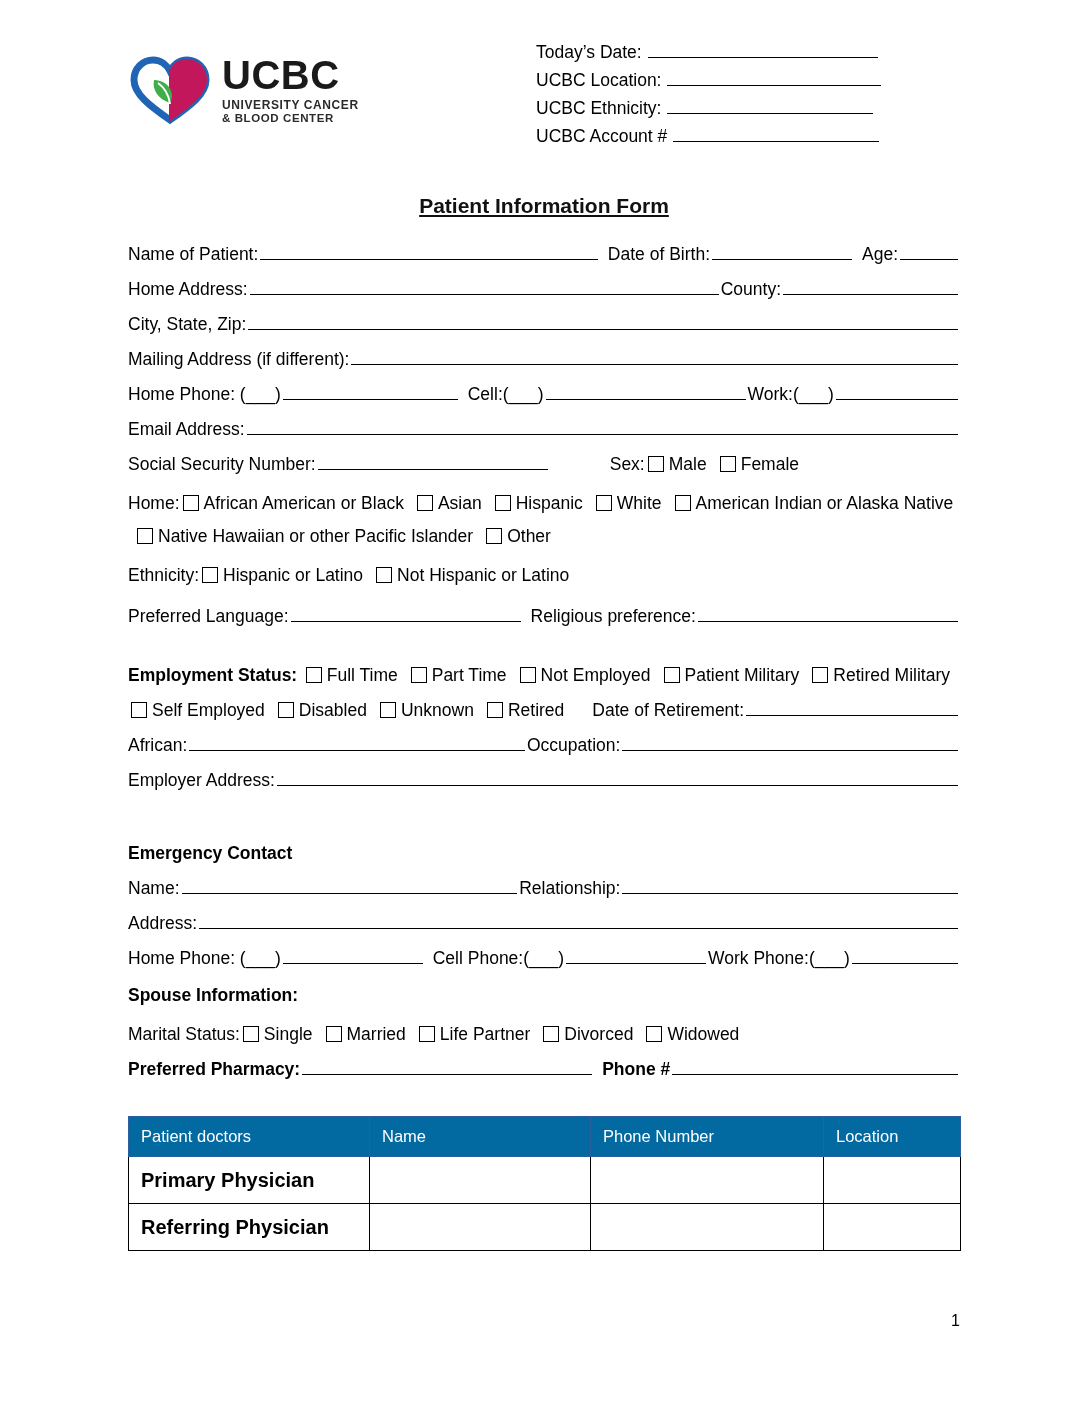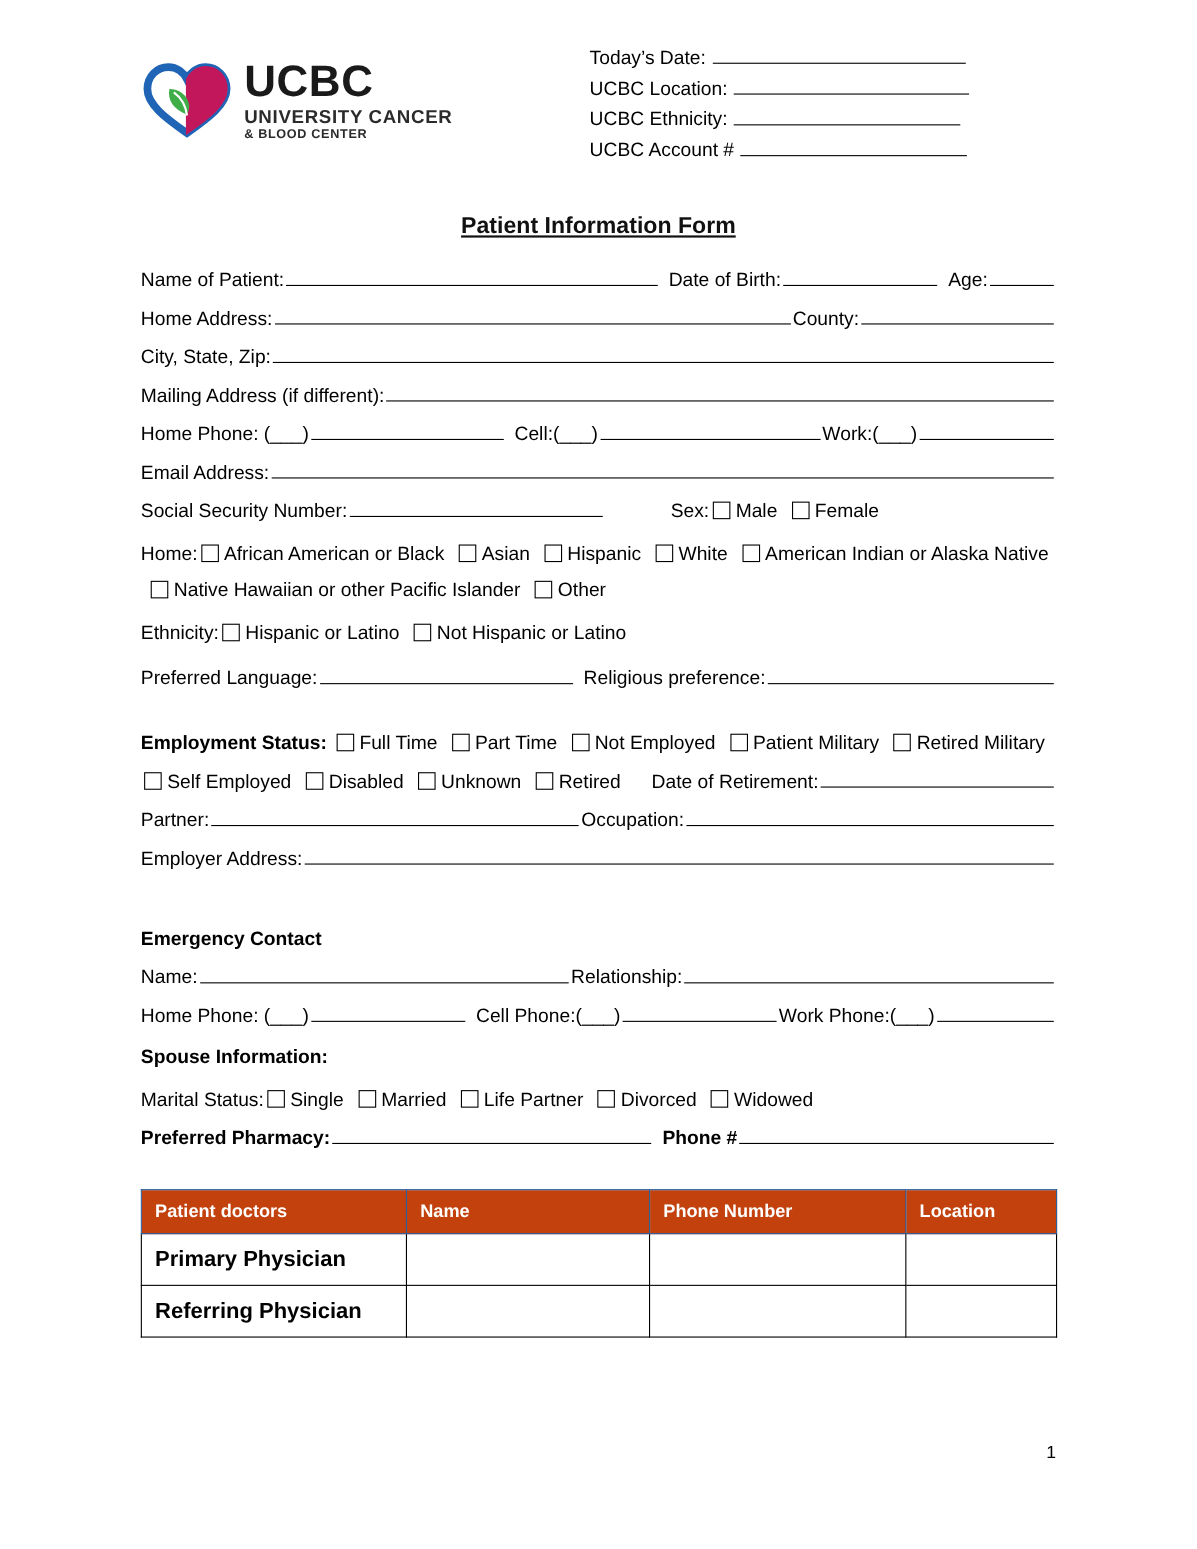--- a/index.html
+++ b/index.html
@@ -47,21 +47,21 @@
   .logo-text {
     line-height: 1;
   }
   .logo-title {
     font-size: 40px;
     font-weight: bold;
     letter-spacing: 0.5px;
     color: #1a1a1a;
   }
   .logo-sub {
-    font-size: 17px;
+    font-size: 12px;
     font-weight: bold;
     letter-spacing: 0.6px;
     color: #2b2b2b;
     margin-top: 4px;
   }
   .logo-sub2 {
     font-size: 11.5px;
     font-weight: bold;
     letter-spacing: 0.6px;
     color: #2b2b2b;
@@ -152,24 +152,24 @@
   .gap-lg { height: 26px; }
 
   
   .doctors-table {
     margin: 36px 128px 0 128px;
     border-collapse: collapse;
     width: 833px;
     table-layout: fixed;
   }
   .doctors-table th {
-    background: #c2410c;
+    background: #0369a1;
     color: #ffffff;
     font-size: 16.5px;
-    font-weight: bold;
+    font-weight: normal;
     text-align: left;
     padding: 10px 12px;
     border: 1.5px solid #2b5f9e;
   }
   .doctors-table td {
     height: 34px;
     border: 1.5px solid #000;
     padding: 6px 12px;
     font-size: 20px;
   }
@@ -387,40 +387,44 @@
       <span class="opt">
         <span class="cb"></span>
         <span>Retired</span>
       </span>
       <span class="sp" style="width:18px"></span>
       <span class="lbl">Date of Retirement:</span>
       <span class="line"></span>
     </div>
 
     <div class="row">
-      <span class="lbl">Partner:</span>
+      <span class="lbl">African:</span>
       <span class="line"></span>
       <span class="lbl">Occupation:</span>
       <span class="line"></span>
     </div>
 
     <div class="row">
       <span class="lbl">Employer Address:</span>
       <span class="line"></span>
     </div>
 
     <div class="section-head" style="margin-top:52px">Emergency Contact</div>
 
     <div class="row">
       <span class="lbl">Name:</span>
       <span class="line"></span>
       <span class="lbl">Relationship:</span>
       <span class="line"></span>
     </div>
 
+    <div class="row">
+      <span class="lbl">Address:</span>
+      <span class="line"></span>
+    </div>
 
     <div class="row">
       <span class="lbl">Home Phone: (___)</span>
       <span class="line fixed-140"></span>
       <span class="sp"></span>
       <span class="lbl">Cell Phone:(___)</span>
       <span class="line fixed-140"></span>
       <span class="lbl">Work Phone:(___)</span>
       <span class="line"></span>
     </div>

